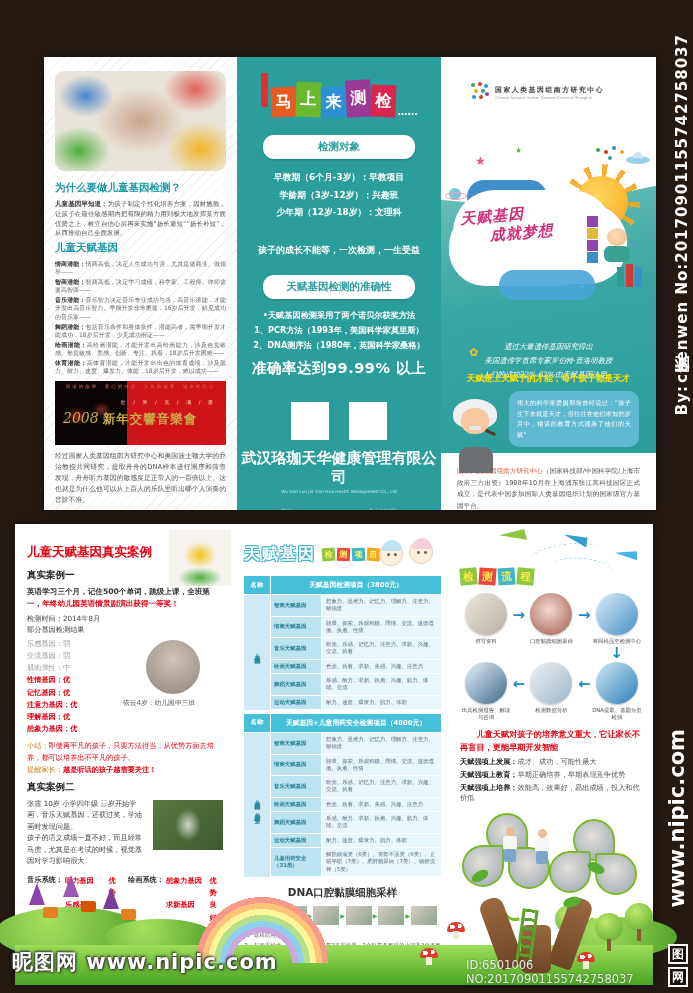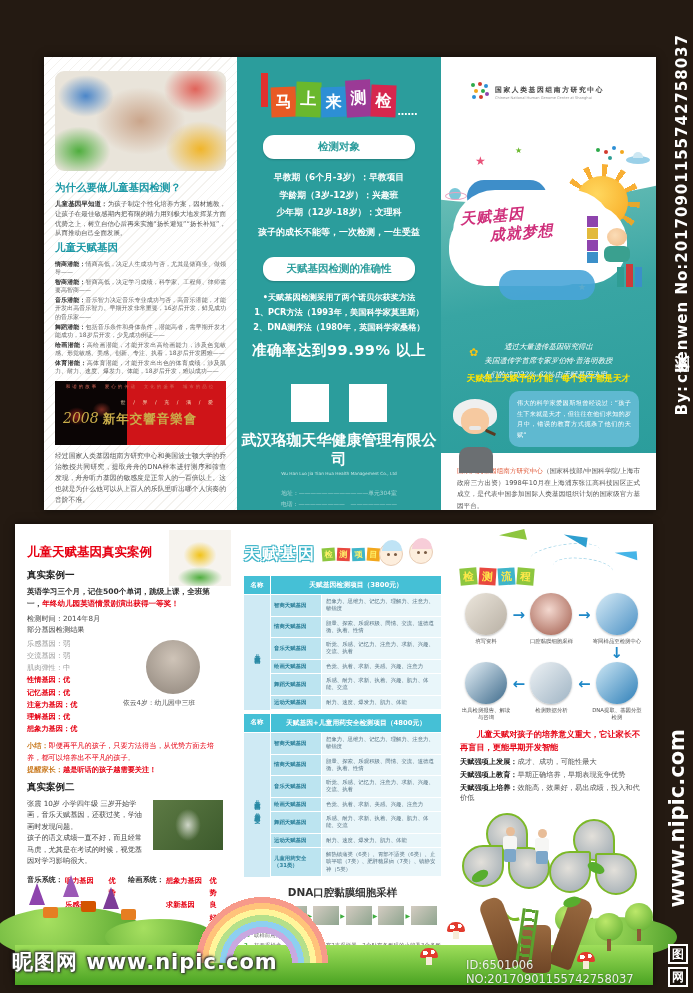--- a/index.html
+++ b/index.html
@@ -45,21 +45,21 @@
   .mk-blk { width:25px; color:#fff; font-weight:bold; font-size:16px; display:flex; align-items:center; justify-content:center; }
   .mk1 { height:30px; background:#e85a24; transform:rotate(-2deg); }
   .mk2 { height:35px; background:#6ab82d; transform:rotate(2deg); }
   .mk3 { height:30px; background:#2d8fd5; transform:rotate(-2deg); }
   .mk4 { height:37px; background:#9b3a96; transform:rotate(-3deg); }
   .mk5 { height:32px; background:#d6274e; transform:rotate(2deg); }
   .mk-dots { font-weight:bold; font-size:10px; align-self:flex-end; margin-left:2px; }
   .pill { background:#fff; color:#2b9d9c; font-weight:bold; font-size:10.5px; border-radius:11px;
     width:152px; margin:18px auto 0; padding:5px 0; box-shadow:0 1px 2px rgba(0,0,0,.2); }
   .targets { margin-top:10px; font-size:8.8px; font-weight:bold; line-height:2.0; }
-  .slogan { font-size:9px; font-weight:bold; margin-top:4px;text-align:center; }
+  .slogan { font-size:9px; font-weight:bold; margin-top:22px;text-align:center; }
   .acc { margin-top:9px; font-size:8.2px; font-weight:bold; line-height:1.85; }
   .acc-big { font-size:14.5px; font-weight:bold; margin-top:6px; letter-spacing:.5px; }
   .qrs { display:flex; justify-content:center; gap:20px; margin-top:24px; }
   .qr { width:38px; height:38px; background:#fff; }
   .company { margin-top:9px; font-size:15px; font-weight:bold; }
   .company-en { font-size:4.3px; opacity:.75; margin-top:2px; }
   .addr { margin-top:12px; font-size:5.8px; opacity:.55; line-height:1.9; }
 
   
   .p-cover { width:215px; position:relative; background:#fff; overflow:hidden; }
@@ -147,21 +147,21 @@
   .meta { font-size:7.2px; color:#444; line-height:1.6; margin-top:3px; }
   .case1-grid { display:flex; margin-top:2px; }
   .res-col { width:96px; font-size:7.2px; line-height:1.7; }
   .res-weak { color:#999; }
   .res-good { color:#e60012; font-weight:bold; }
   .prof-col { flex:1; text-align:left; }
   .round-photo { width:54px; height:54px; border-radius:50%; margin:2px auto 4px;
     background:radial-gradient(circle at 50% 35%, #cfc4b8, #8f857b); }
   .profile { font-size:6.8px; color:#555; line-height:1.55; }
   .summary { font-size:7.2px; line-height:1.55; margin-top:5px; color:#e60012; }
-  .sum-label { color:#c97a1f; font-weight:bold; }
+  .sum-label { color:#c97a1f; font-weight:normal; }
   .remind { font-size:7.2px; margin-top:2px; color:#e60012; font-weight:bold; }
   .case2-p { font-size:7.2px; color:#444; line-height:1.6; }
   .photo-case2 { float:right; width:70px; height:50px; margin:2px 0 3px 6px; background:
     radial-gradient(16px 20px at 50% 50%, #cfd6c8 0%, rgba(207,214,200,0) 80%),
     linear-gradient(135deg,#5d7a44,#3c5a2c); }
   .gene-grid { display:flex; gap:6px; margin-top:8px; font-size:7.2px; }
   .g-col { display:flex; }
   .g-sys { font-weight:bold; color:#333; white-space:nowrap; }
   .g-list { margin-left:2px; }
   .g-item { display:flex; line-height:1.7; color:#e60012; font-weight:bold; }

